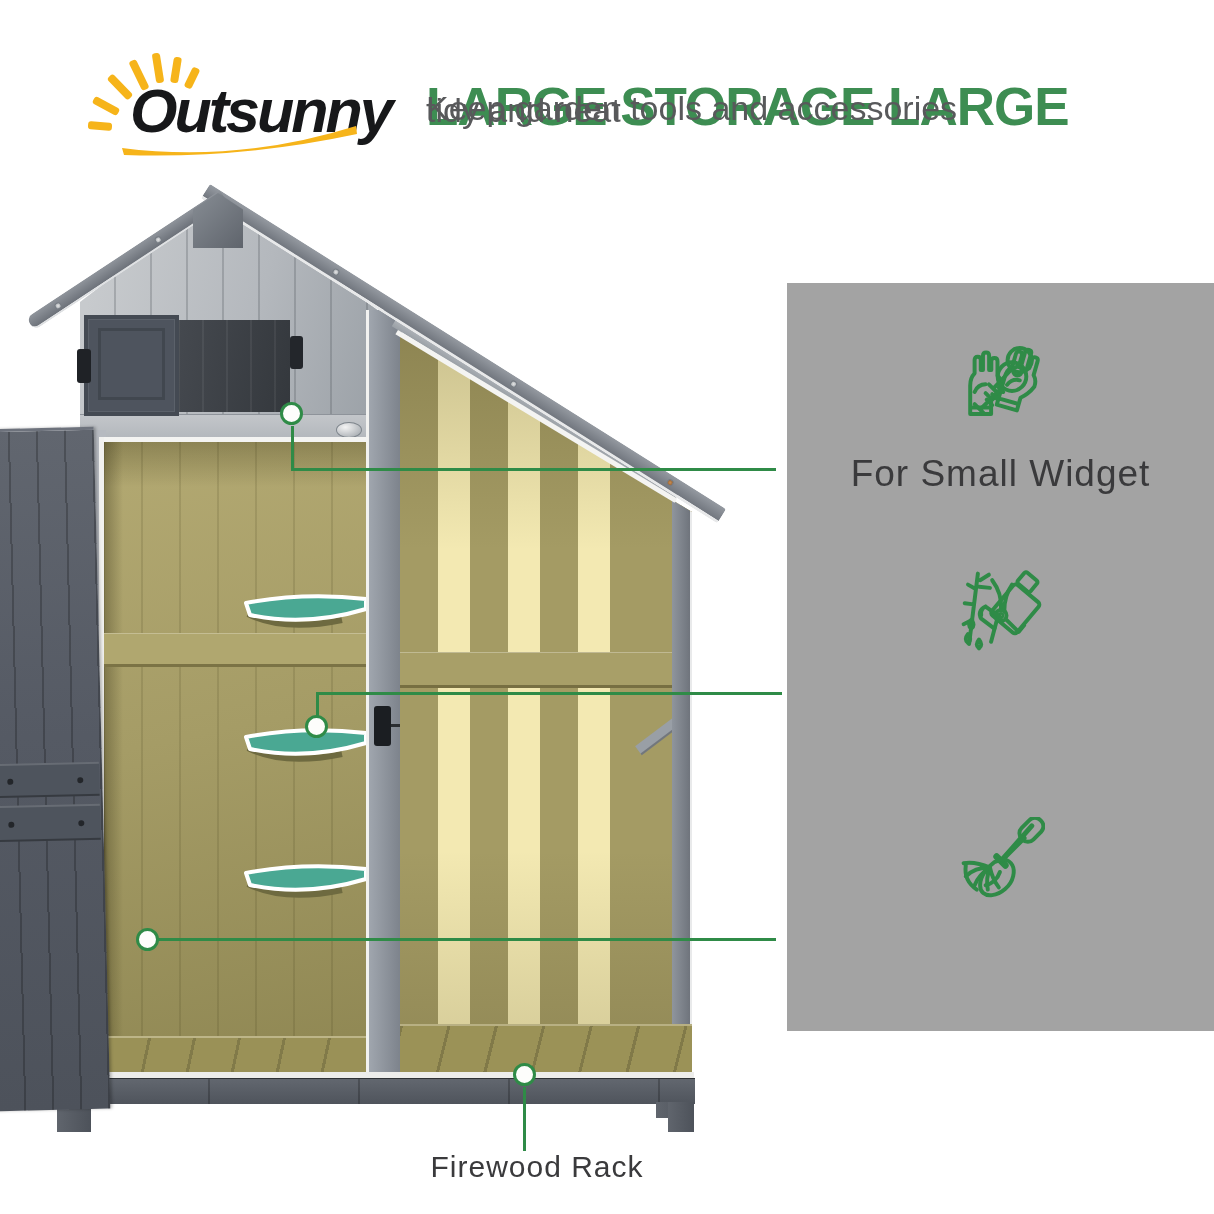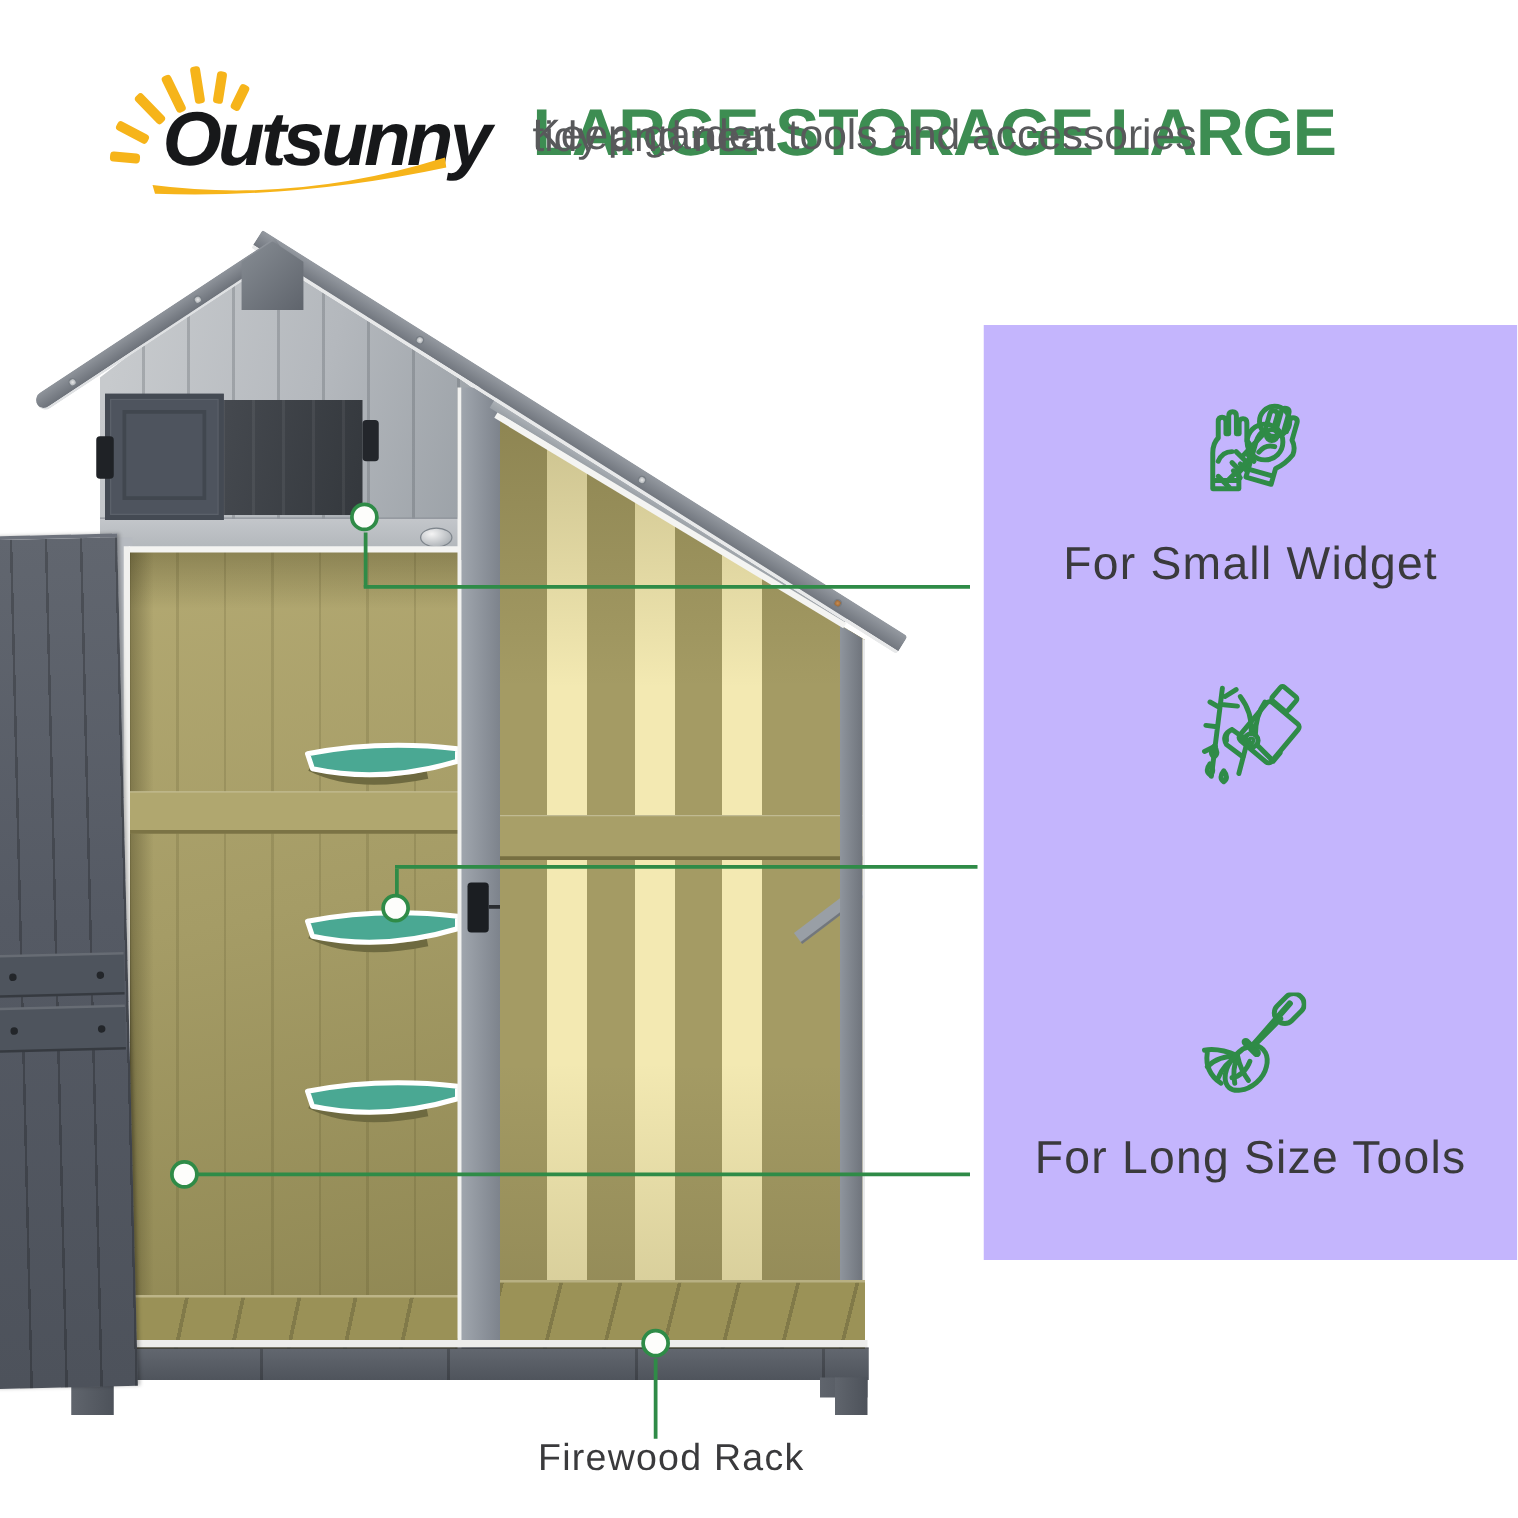--- a/index.html
+++ b/index.html
@@ -13,21 +13,21 @@
   .logo-text{left:38px;top:26px;font-size:61px;font-weight:bold;font-style:italic;
              color:#17181a;letter-spacing:-3px;white-space:nowrap;}
   .swoosh{left:26px;top:72px;}
 
   
   .headline{right:28px;top:76px;width:760px;text-align:right;}
   .headline h1{position:static;margin:0;font-size:53px;font-weight:bold;color:#3d8d52;letter-spacing:-1px;}
   .headline .sub{position:static;margin:10px 0 0 0;font-size:34px;color:#58595b;line-height:1.3;}
 
   
-  .panel{left:787px;top:260px;width:427px;height:748px;background:#c4b5fd;}
+  .panel{left:787px;top:283px;width:427px;height:748px;background:#a3a3a3;}
   .icon-row{left:0;right:0;display:flex;justify-content:center;gap:38px;position:absolute;}
   .icon-row svg{position:static;}
   .feature-label{left:0;right:0;text-align:center;font-size:37px;color:#3a3a3c;letter-spacing:1px;}
   .ic{stroke:#2f8b47;fill:none;stroke-width:3.6;stroke-linecap:round;stroke-linejoin:round;}
 
   
   .front-face{left:78px;top:194px;width:316px;height:254px;
     background:
       repeating-linear-gradient(90deg, rgba(80,86,92,.28) 0 2px, rgba(0,0,0,0) 2px 36px),
       linear-gradient(105deg,#c7cacd 10%,#b4b8bd 55%,#9aa0a6 95%);
@@ -277,21 +277,20 @@
         <path d="M30 46 q-14-6-24-4 M30 46 q-14 0-22 8 M30 46 q-10 6-14 16 M30 46 q-4 10-2 20 M30 46 q2 10 8 18"></path>
         <path d="M8 44 q-2 14 10 22"></path>
       </svg>
       <svg class="ic" width="88" height="88" viewBox="0 0 80 80">
         <rect x="56" y="4" width="24" height="15" rx="7" transform="rotate(-45 68 12)"></rect>
         <path d="M61 19 L40 40" stroke-width="4.5"></path>
         <path d="M42 38 c8 2 11 8 9 16 c-2 9-11 16-19 17 c-7 1-11-3-11-9 c0-8 6-16 13-21 z"></path>
         <path d="M26 62 c6-1 11-6 13-12"></path>
       </svg>
     </div>
-    <div class="feature-label" style="top:645px">For Long Size Tools</div>
   </div>
 
   <div class="cline" style="left:291px;top:426px;width:3px;height:44px"></div>
   <div class="cline" style="left:291px;top:468px;width:485px;height:3px"></div>
   <div class="cline" style="left:316px;top:695px;width:3px;height:32px"></div>
   <div class="cline" style="left:316px;top:692px;width:466px;height:3px"></div>
   <div class="cline" style="left:148px;top:938px;width:628px;height:3px"></div>
   <div class="cline" style="left:523px;top:1087px;width:3px;height:64px"></div>
 
   <div class="cdot" style="left:280px;top:402px"></div>

